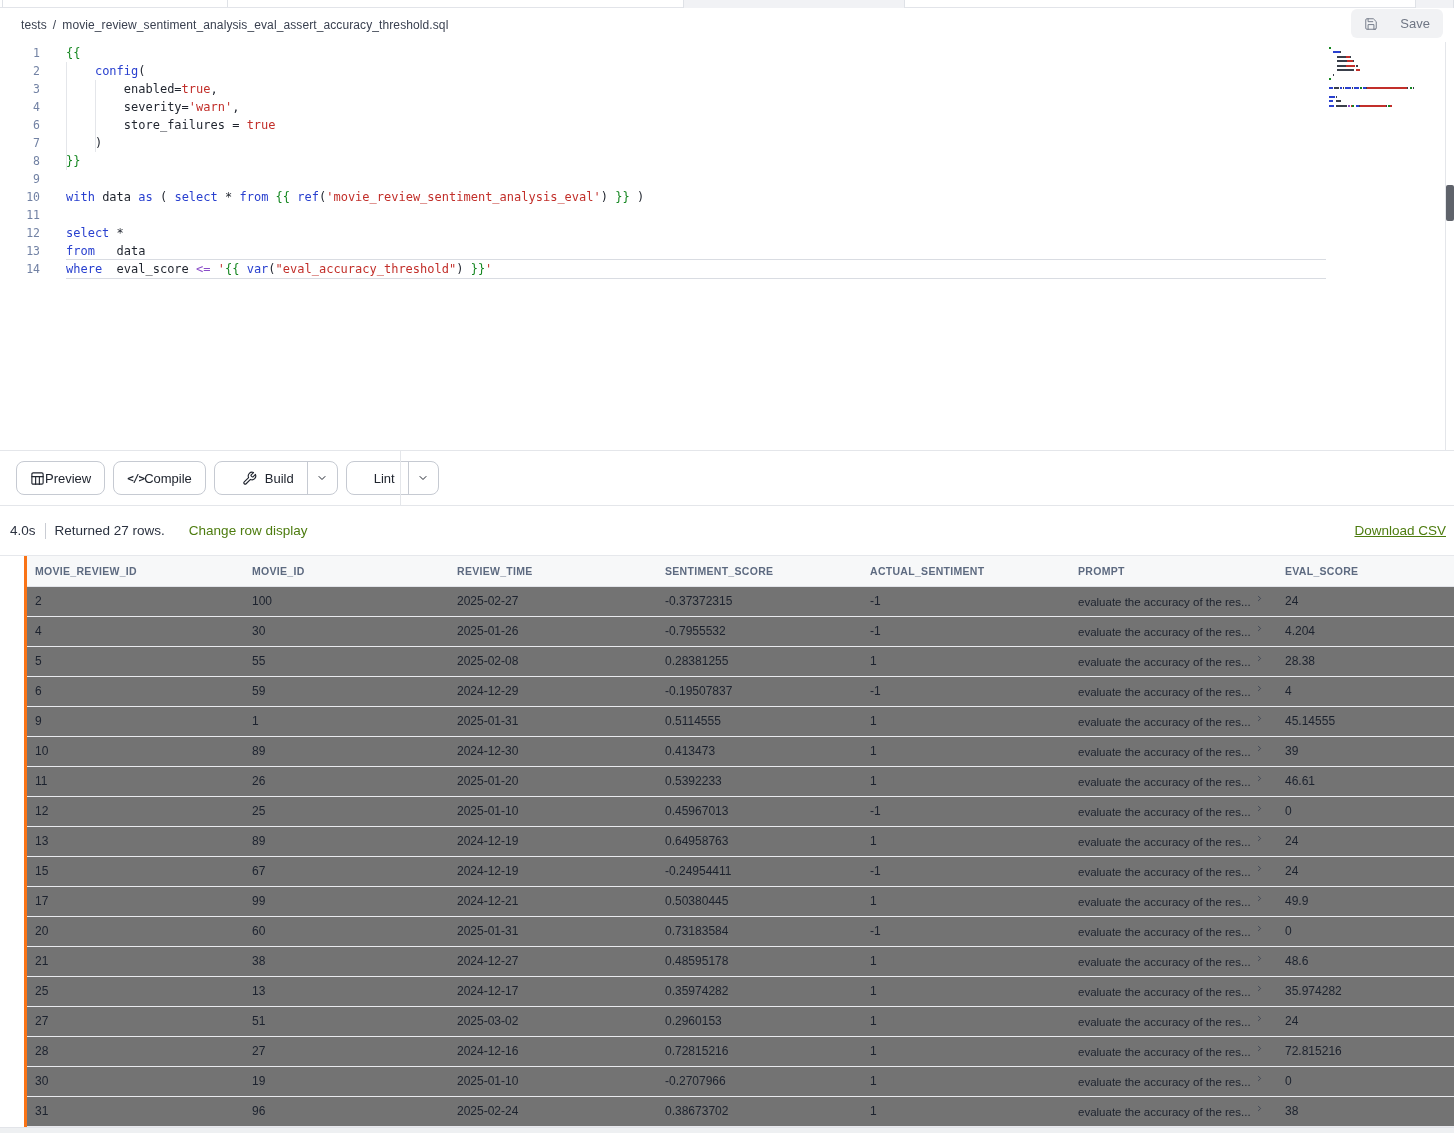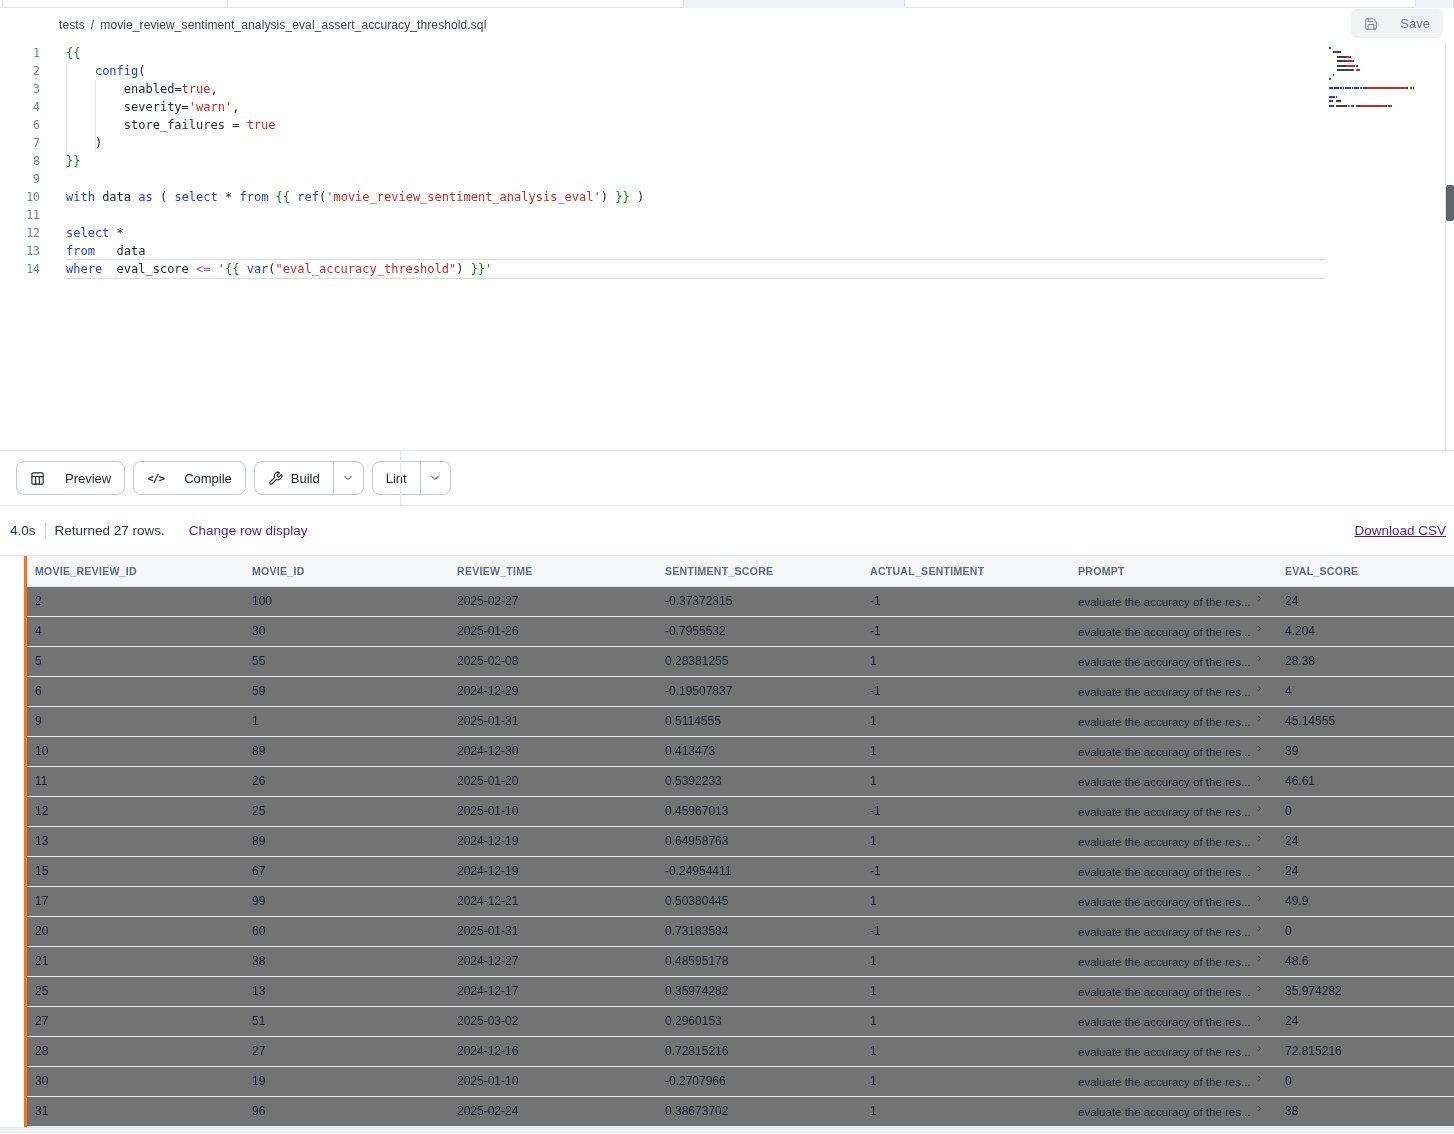--- a/index.html
+++ b/index.html
@@ -6,21 +6,21 @@
   html,body { width:1454px; height:1134px; overflow:hidden; background:#fff;
     font-family:"Liberation Sans", sans-serif; color:#20252f; }
   .app { position:relative; width:1454px; height:1134px; }
 
   
   .tabstrip { position:relative; height:8px; background:#ffffff; border-bottom:1px solid #e2e4e9; }
   .tabstrip .seg { position:absolute; top:0; bottom:-1px; background:#f1f2f5; border-left:1px solid #dfe2e7; border-right:1px solid #dfe2e7; }
   .tabstrip .div { position:absolute; top:0; bottom:0; width:1px; background:#dfe2e7; }
 
   
-  .topbar { position:relative; height:34px; background:#fff; display:flex; align-items:center; padding-left:21px;margin-left:38px; }
+  .topbar { position:relative; height:34px; background:#fff; display:flex; align-items:center; padding-left:21px; }
   .breadcrumb { font-size:12px; color:#3a4150; letter-spacing:.1px; }
   .breadcrumb .sep { margin:0 6px; color:#3a4150; }
   .save-btn { position:absolute; right:11px; top:1px; height:29px; padding:0 13px; display:flex; align-items:center; gap:22px;
     background:#f1f2f4; border:none; border-radius:6px; color:#70768
 
 
 4; font-size:13px; cursor:pointer; }
   .save-btn { color:#6f7684; }
   .save-btn svg { width:14px; height:14px; stroke:#6f7684; fill:none; stroke-width:1.6; stroke-linecap:round; stroke-linejoin:round; }
 
@@ -40,36 +40,36 @@
   .minimap { position:absolute; top:5px; right:29px; width:96px; height:110px; }
   .mm-row { position:absolute; left:0; right:0; height:2px; }
   .mm-seg { position:absolute; top:0; height:2px; display:block; }
   .mm-p { background:#3a3f4a; } .mm-k { background:#2940cf; } .mm-s { background:#c22f2a; } .mm-b { background:#13861f; } .mm-o { background:#8a4dc8; }
   .editor-right-border { position:absolute; top:0; bottom:0; right:8px; width:1px; background:#e4e6ea; }
   .scroll-thumb { position:absolute; right:0; top:143px; width:8px; height:36px; background:#5f636b; border-radius:2px; }
 
   
   .toolbar { position:relative; height:56px; border-top:1px solid #e4e6ea; border-bottom:1px solid #e4e6ea; display:flex; align-items:center; padding-left:16px; background:#fff; }
   .btn, .btn-group { height:34px; border:1px solid #c6cad2; border-radius:8px; background:#fff; display:flex; align-items:center; font-size:13px; color:#20252f; }
-  .btn { padding:0 13px; gap:20px; margin-right:8px; cursor:pointer; }
-  .btn-group { margin-right:8px; overflow:hidden; }
+  .btn { padding:0 13px; gap:0; margin-right:8px; cursor:pointer; }
+  .btn-group { margin-right:8px; overflow:hidden;padding-left:14px; }
   .btn-group .main { padding:0 13px; display:flex; align-items:center; gap:8px; height:100%; cursor:pointer; }
   .btn-group .arrow { width:30px; height:100%; display:flex; align-items:center; justify-content:center; border-left:1px solid #c6cad2; cursor:pointer; }
   .btn svg, .btn-group svg.tool { width:15px; height:15px; stroke:#20252f; fill:none; stroke-width:1.8; stroke-linecap:round; stroke-linejoin:round; }
   .chev { width:12px; height:12px; stroke:#20252f; fill:none; stroke-width:2; stroke-linecap:round; stroke-linejoin:round; }
   .code-glyph { font-family:"DejaVu Sans Mono", monospace; font-size:11px; font-weight:bold; letter-spacing:-1px; }
   .toolbar-divider { position:absolute; left:400px; top:0; bottom:0; width:1px; background:#e4e6ea; }
   .tabs { position:absolute; left:410px; top:0; bottom:0; display:flex; align-items:center; }
   .tab { position:relative; height:100%; display:flex; align-items:center; padding:0 8px; margin-right:23px; font-size:13.5px; color:#2b3240; cursor:pointer; }
   .tab.active::after { content:""; position:absolute; left:0; right:0; bottom:0; height:3px; background:#4b5263; }
 
   
   .statusbar { position:relative; height:50px; display:flex; align-items:center; padding-left:10px; font-size:13.5px; color:#2b3240; border-bottom:1px solid #e6e8ec; background:#fff; }
   .statusbar .pipe { display:inline-block; width:1px; height:16px; background:#c9ccd3; margin:0 9px; }
-  .link { color:#4c1d95; cursor:pointer; }
+  .link { color:#4d7c0f; cursor:pointer; }
   .change-link { margin-left:24px; }
   .download-link { position:absolute; right:8px;text-decoration:underline; }
 
   
   .table-wrap { margin-left:24px; width:1441px; border-left:3px solid #f97316; border-right:1px solid #e6e8ec; background:#737373; }
   table { border-collapse:collapse; table-layout:fixed; width:1441px; }
   th { height:30px; background:#f7f8f9; border-bottom:1px solid #e2e4e9; font-size:10.5px; font-weight:700; color:#5d6a80; text-align:left; padding:0 0 0 8px; letter-spacing:.3px; }
   td { height:30px; border-bottom:1px solid #e9eaee; font-size:12px; color:#1c222e; padding:0 0 0 8px; white-space:nowrap; overflow:hidden; }
   .prompt-text { font-size:11.5px; }
   .prompt-chevron { width:9px; height:9px; stroke:#3a4150; fill:none; stroke-width:2.4; stroke-linecap:round; stroke-linejoin:round; margin-left:4px; vertical-align:3px; cursor:pointer; }

